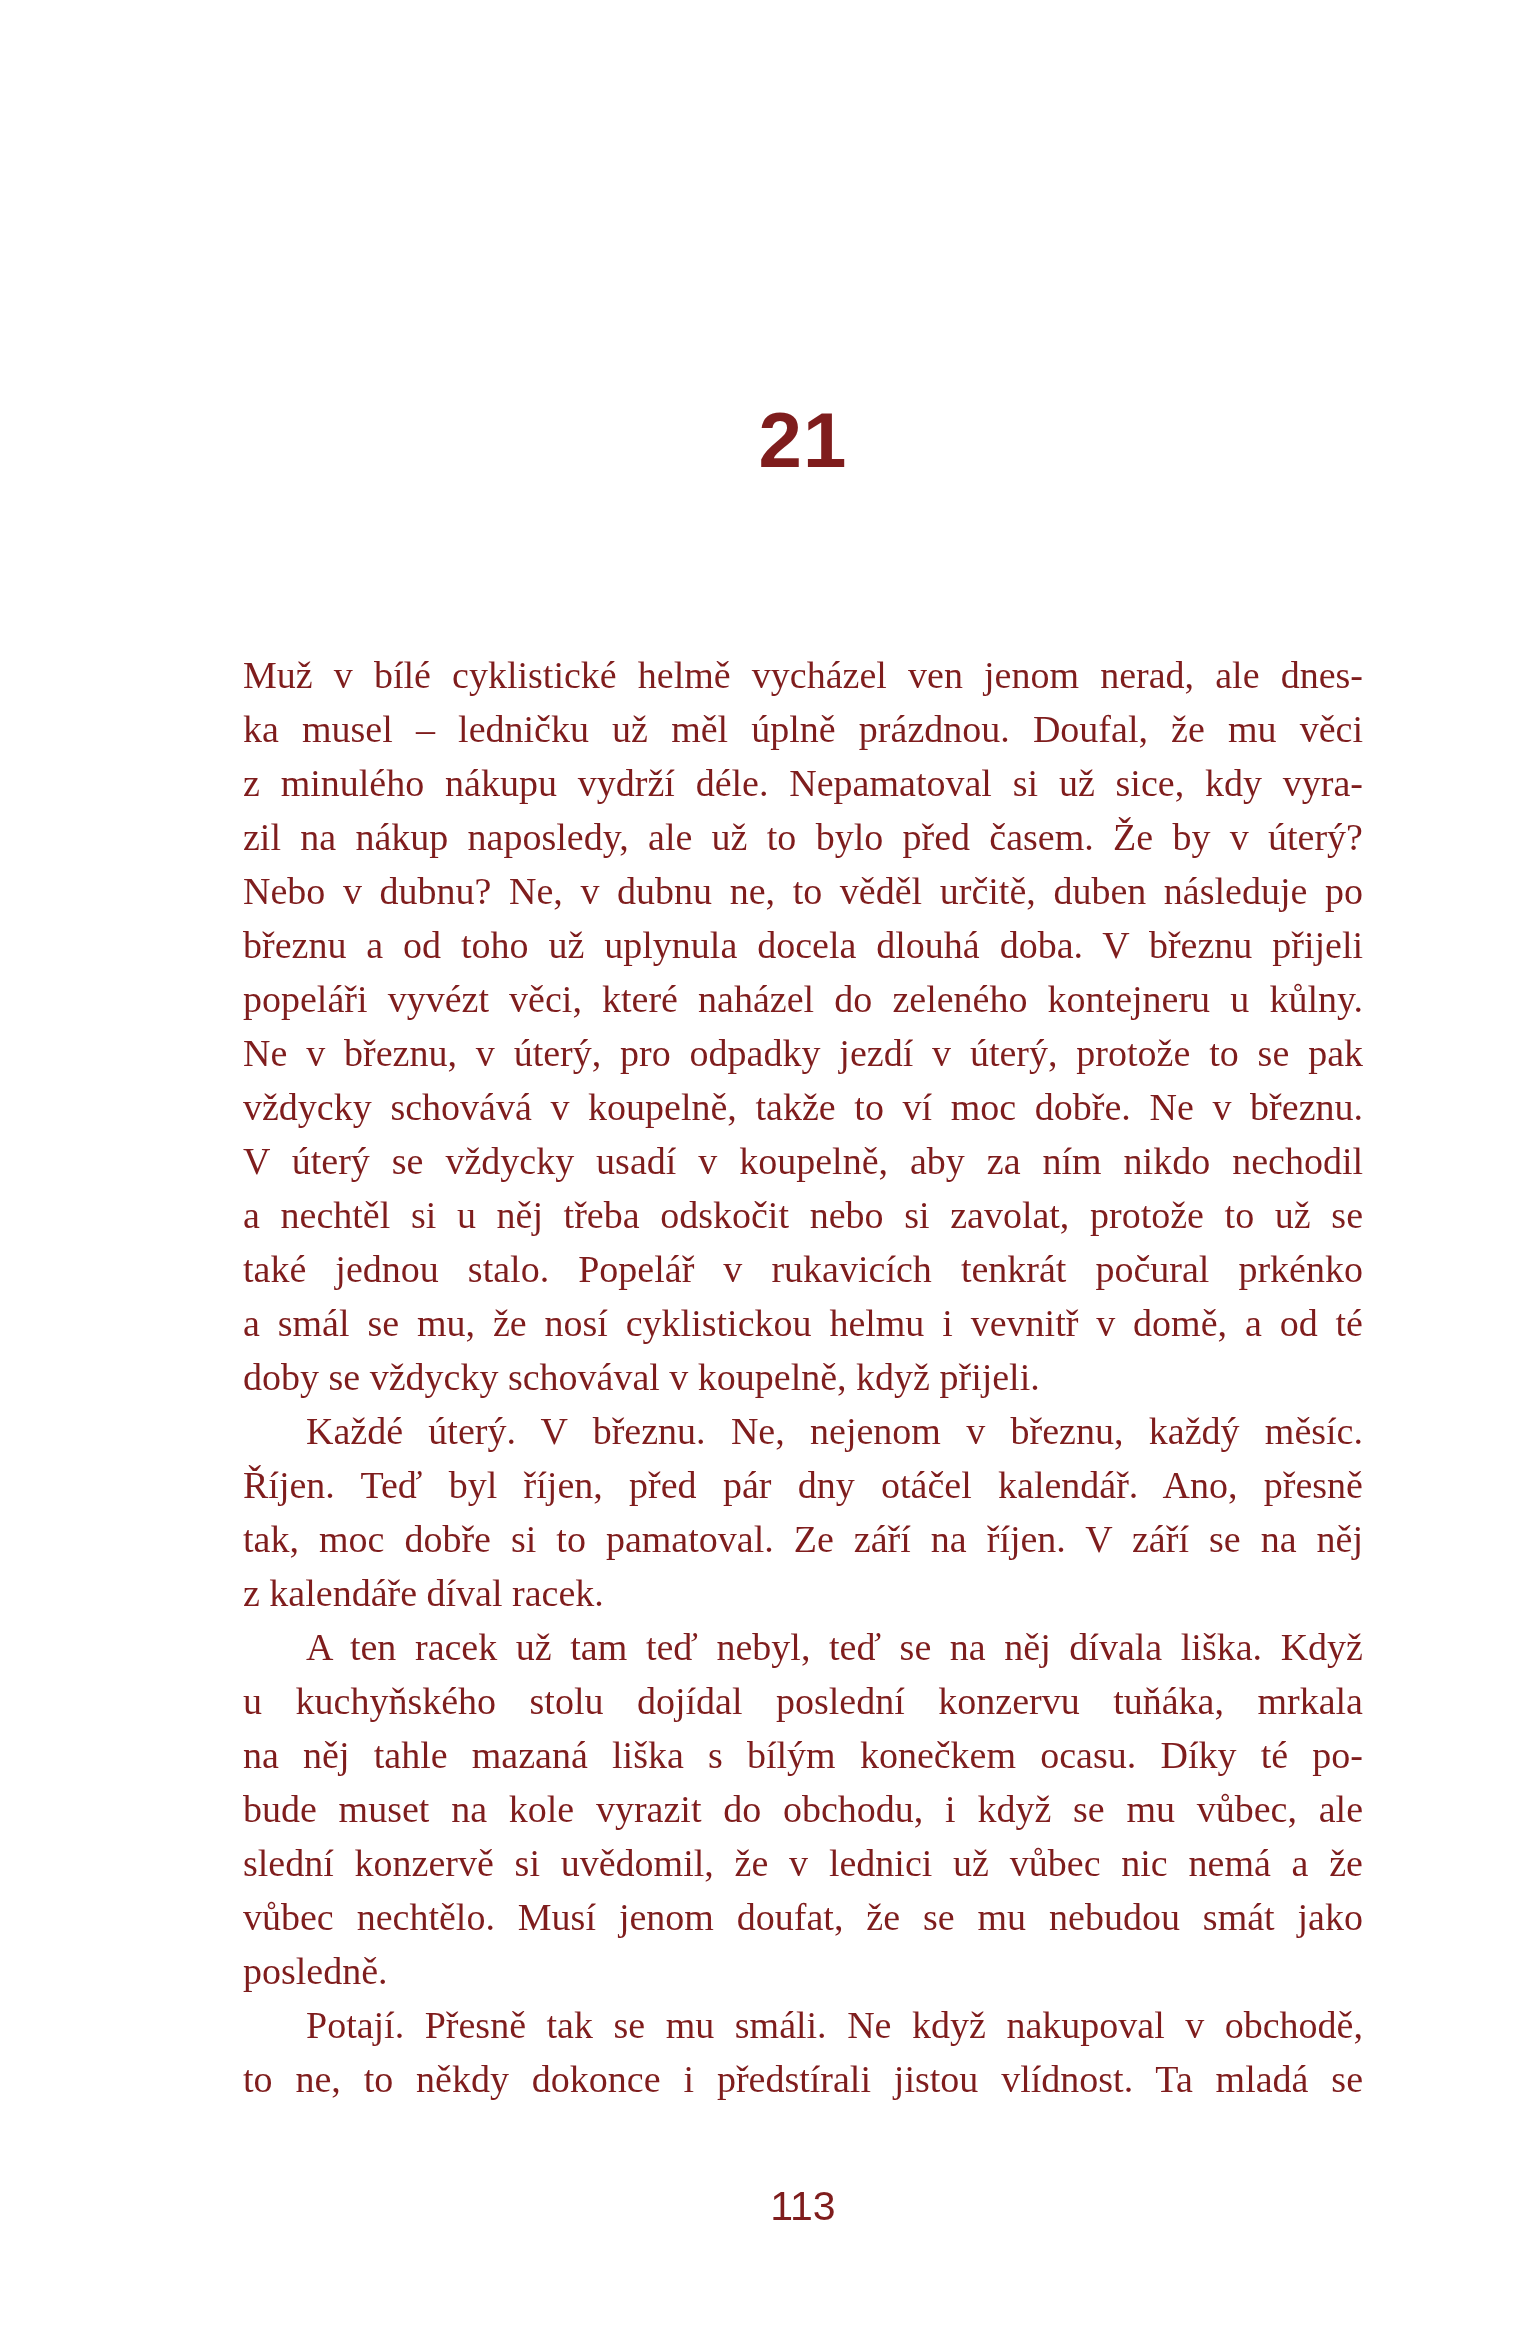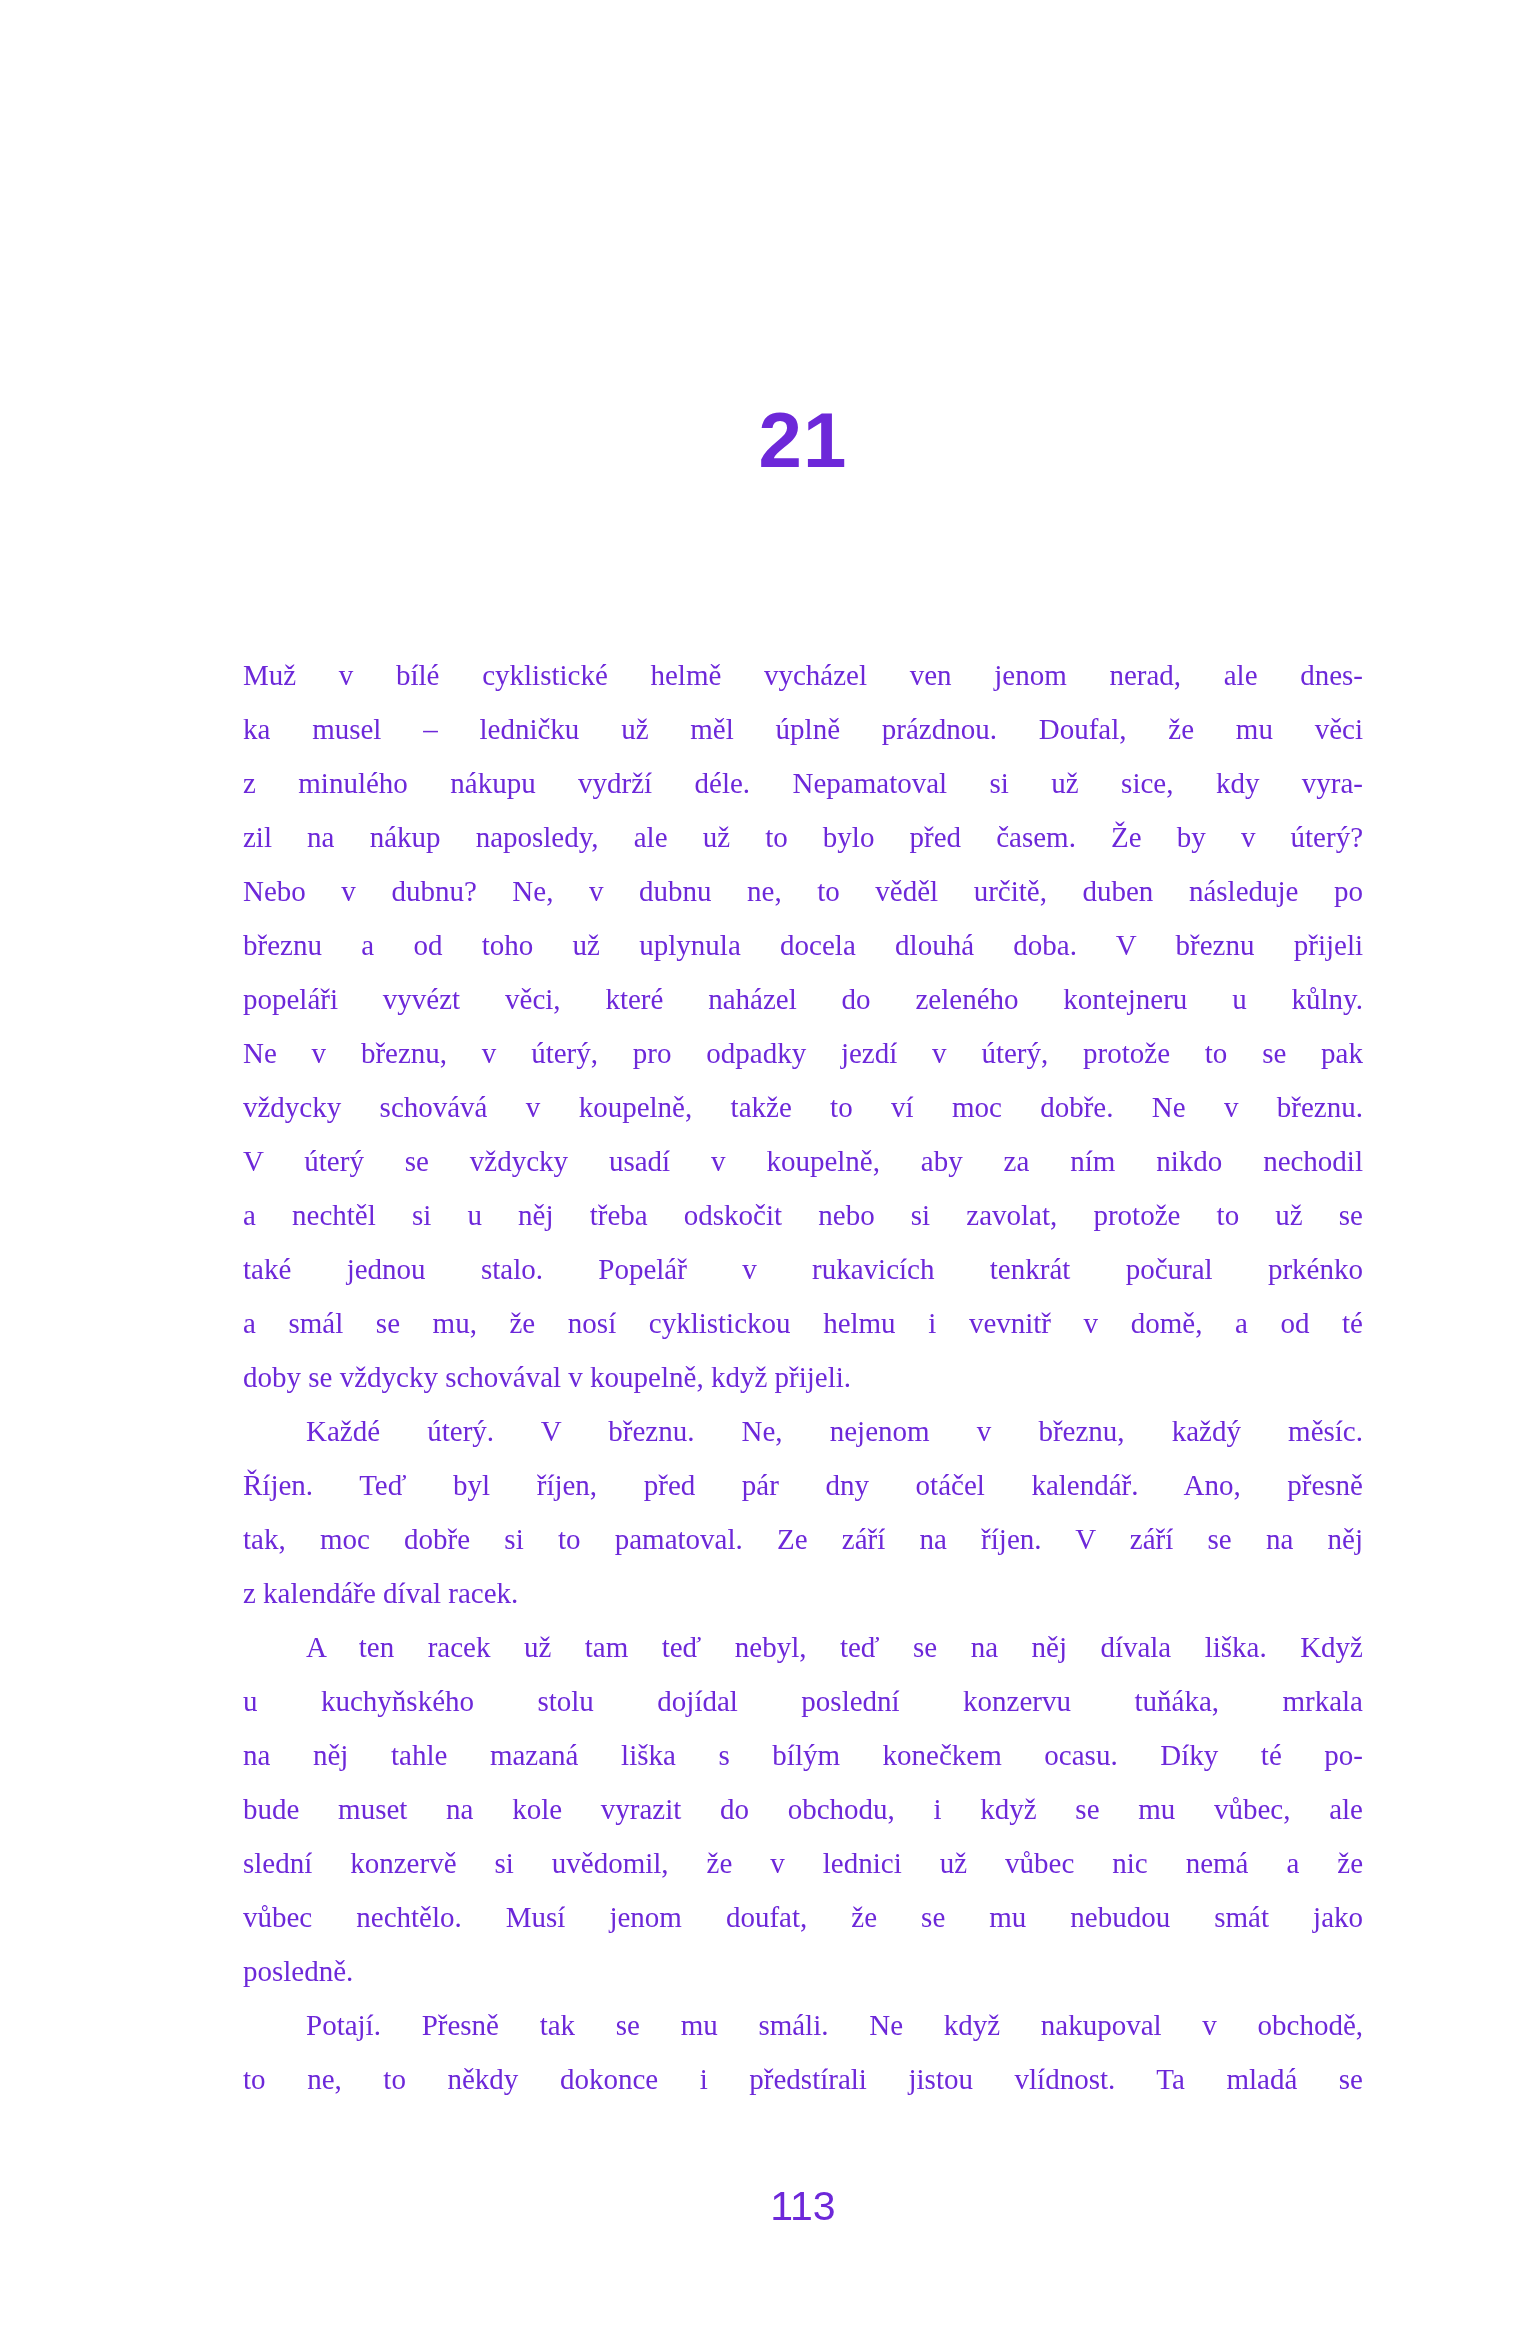--- a/index.html
+++ b/index.html
@@ -2,42 +2,42 @@
 <html lang="cs"><head>
 <meta charset="utf-8">
 <title>Book page 113</title>
 <style>
   html, body { margin: 0; padding: 0; background: #ffffff; }
   .book-page {
     position: relative;
     width: 1368px;
     height: 2344px;
     background: #ffffff;
-    color: #6d28d9;
+    color: #7f1d1d;
     font-family: "Liberation Serif", "DejaVu Serif", serif;
     overflow: hidden;
   }
   .chapter-number {
     position: absolute;
     top: 401px;
     left: 243px;
     width: 1120px;
     text-align: center;
     font-family: "Liberation Sans", "DejaVu Sans", sans-serif;
     font-weight: 700;
     font-size: 78px;
     line-height: 1;
     letter-spacing: 1px;
   }
   .text-block {
     position: absolute;
     top: 648px;
     left: 243px;
     width: 1120px;
-    font-size: 29px;
+    font-size: 38px;
     line-height: 54px;
   }
   .tline {
     text-align: justify;
     text-align-last: justify;
     -moz-text-align-last: justify;
   }
   .tline.pend {
     text-align: right;
     text-align-last: left;

